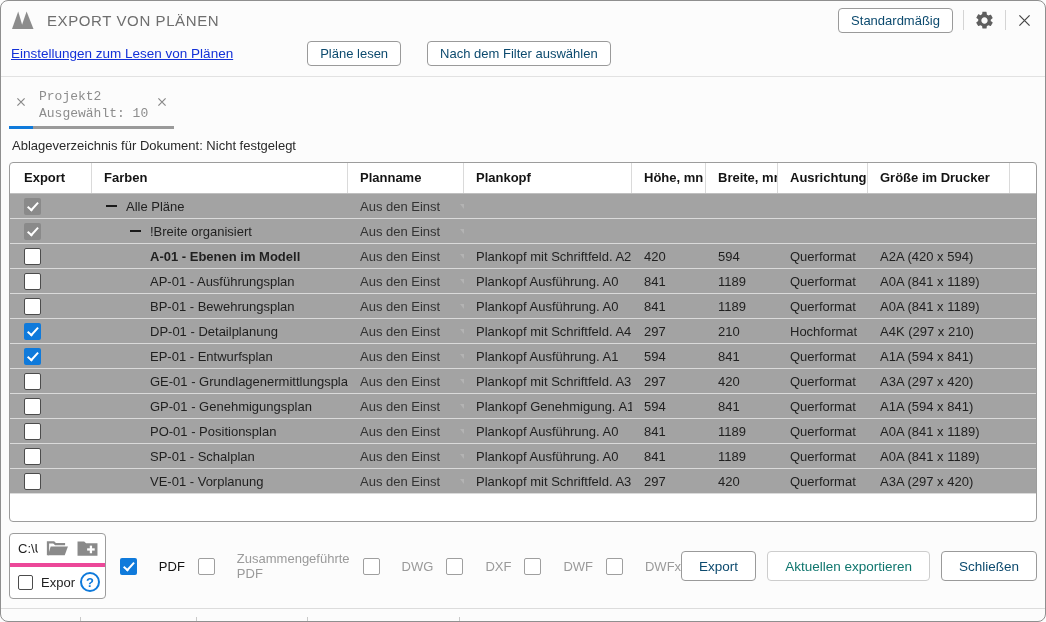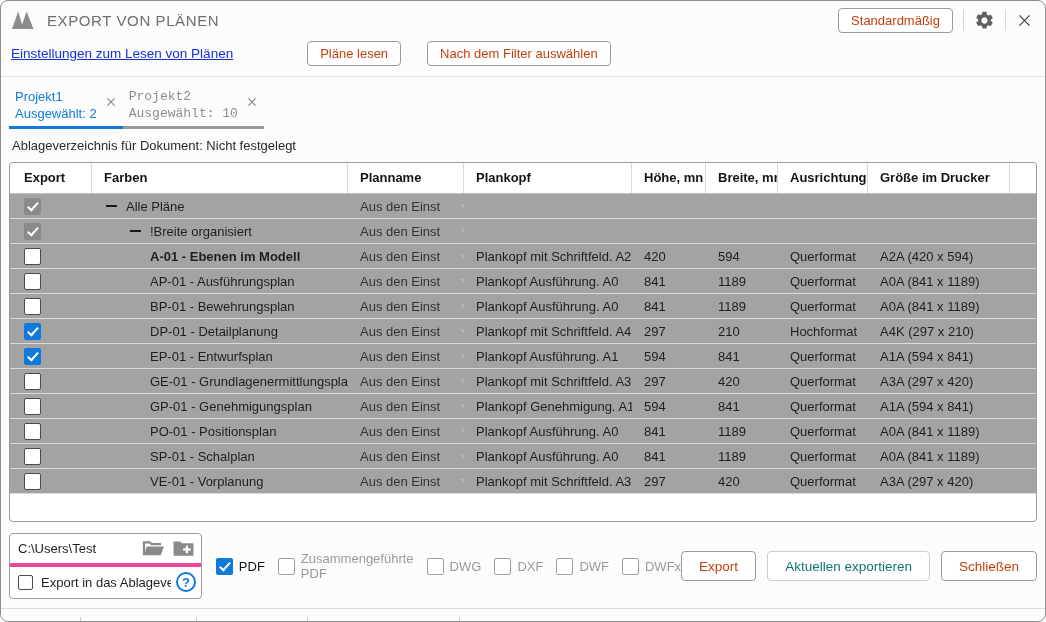--- a/index.html
+++ b/index.html
@@ -12,21 +12,21 @@
     overflow:hidden;
     color:#1f1f1f;
   }
   
   .titlebar { height:38px; display:flex; align-items:center; padding:0 12px 0 10px; }
   .logo { width:26px; height:24px; margin-right:10px; }
   .app-title { font-size:15px; color:#6e6e6e; letter-spacing:0.6px; font-weight:400; }
   .titlebar .spacer { flex:1; }
   .btn {
     background:#fff; border:1px solid #9a9a9a; border-radius:4px;
-    font-size:13px; color:#c2410c; padding:4px 12px; cursor:pointer;
+    font-size:13px; color:#0c4a6e; padding:4px 12px; cursor:pointer;
     font-family:"Liberation Sans", sans-serif; white-space:nowrap;
   }
   .tb-sep { width:1px; height:20px; background:#d4d4d4; margin:0 10px; }
   .icon-btn { background:none; border:none; cursor:pointer; display:flex; align-items:center; }
   
   .toolbar { display:flex; align-items:center; padding:2px 12px 10px 10px; border-bottom:1px solid #e2e2e2; gap:26px; }
   .link { color:#1331d8; font-size:13.5px; text-decoration:underline; margin-right:48px; cursor:pointer; }
   
   .tabs { display:flex; margin:8px 0 0 8px; }
   .tab { padding:3px 6px 4px 6px; display:flex; align-items:flex-start; gap:8px; cursor:pointer; }
@@ -79,21 +79,21 @@
   }
   .outrow2 { height:31px; display:flex; align-items:center; padding:0 30px 0 8px; position:relative; }
   .cb-sm { width:15px; height:15px; border:1.6px solid #4c4c4c; border-radius:2px; background:#fff; flex:0 0 auto; cursor:pointer; }
   .outrow2 .lbl { font-size:13px; margin-left:8px; white-space:nowrap; overflow:hidden; }
   .qmark {
     position:absolute; right:5px; top:5px; width:20px; height:20px; border:2px solid #0f7adb;
     border-radius:50%; color:#0f7adb; font-weight:700; font-size:13px;
     display:flex; align-items:center; justify-content:center; cursor:pointer;
   }
   .formats { display:flex; align-items:center; gap:13px; margin-left:14px; }
-  .fmt { display:flex; align-items:center; gap:6px; cursor:pointer; }
+  .fmt { display:flex; align-items:center; gap:22px; cursor:pointer; }
   .fmt .fl { font-size:13px; color:#9a9a9a; }
   .fmt.on .fl { color:#141414; }
   .fmt .cb.unchecked { border-color:#9f9f9f; }
   .actions { margin-left:auto; display:flex; gap:11px; }
   .action-btn { height:30px; padding:0 17px; font-size:13.5px; }
   .action-btn.disabled { border-color:#cdcdcd; color:#0f766e; cursor:default; }
   
   .statusbar { border-top:1px solid #dcdcdc; margin-top:9px; height:33px; display:flex; align-items:center; padding:0 10px; gap:11px; font-size:13px; color:#2a2a2a; }
   .sb-item { display:flex; gap:7px; align-items:center; }
   .sb-val.bold { font-weight:700; }
@@ -127,24 +127,20 @@
 </div>
 
 <div class="toolbar">
   <a class="link">Einstellungen zum Lesen von Plänen</a>
   <button class="btn">Pläne lesen</button>
   <button class="btn">Nach dem Filter auswählen</button>
 </div>
 
 <div class="tabs">
   <div class="tab active">
-    <div class="lines">
-      <span>Projekt1</span>
-      <span>Ausgewählt: 2</span>
-    </div>
     <svg class="x" width="12" height="12" viewBox="0 0 20 20">
       <path d="M4 4 L16 16 M16 4 L4 16" stroke="#8a8a8a" stroke-width="2" fill="none"></path>
     </svg>
   </div>
   <div class="tab inactive">
     <div class="lines">
       <span>Projekt2</span>
       <span>Ausgewählt: 10</span>
     </div>
     <svg class="x" width="12" height="12" viewBox="0 0 20 20">

